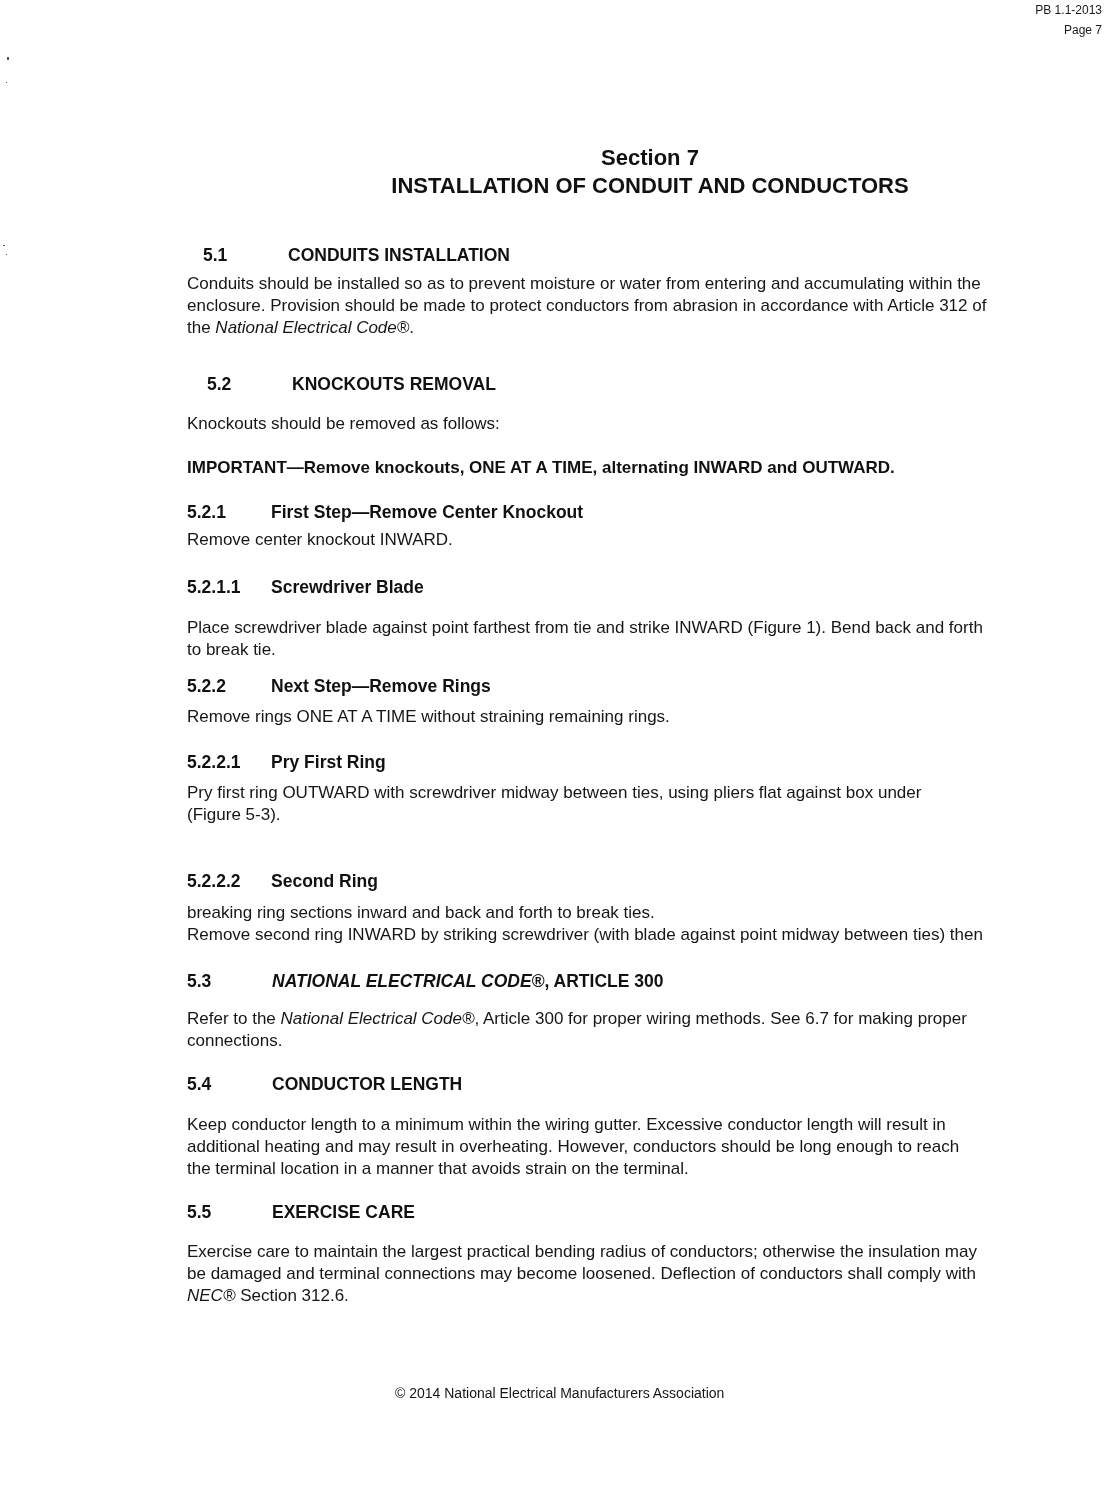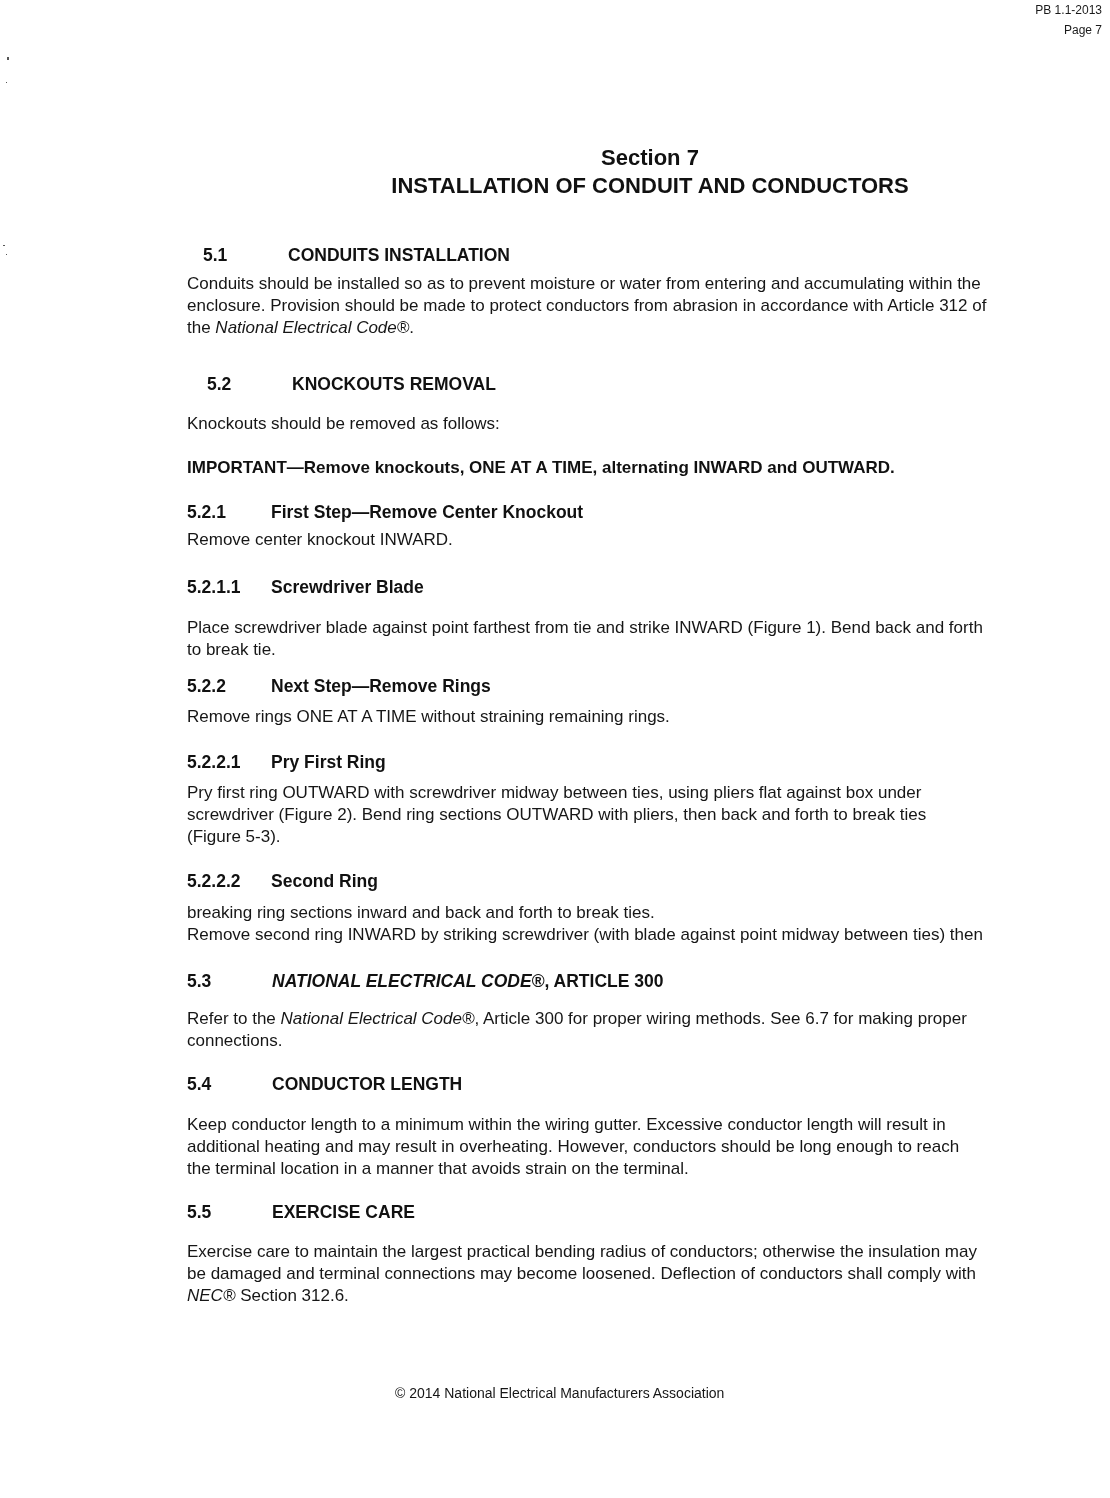--- a/index.html
+++ b/index.html
@@ -140,21 +140,20 @@
   <div class="heading" style="top:675px;">
     <span class="num sub">5.2.2</span><span>Next Step—Remove Rings</span>
   </div>
   <div class="para" style="top:706px;">Remove rings ONE AT A TIME without straining remaining rings.</div>
 
   <div class="heading" style="top:751px;">
     <span class="num sub">5.2.2.1</span><span>Pry First Ring</span>
   </div>
   <div class="para" style="top:782px;">
     <div>Pry first ring OUTWARD with screwdriver midway between ties, using pliers flat against box under</div>
-    <div>screwdriver (Figure 2). Bend ring sections OUTWARD with pliers, then back and forth to break ties</div>
     <div>(Figure 5-3).</div>
   </div>
 
   <div class="heading" style="top:870px;">
     <span class="num sub">5.2.2.2</span><span>Second Ring</span>
   </div>
   <div class="para" style="top:902px;">
     <div>breaking ring sections inward and back and forth to break ties.</div>
     <div>Remove second ring INWARD by striking screwdriver (with blade against point midway between ties) then</div>
   </div>

